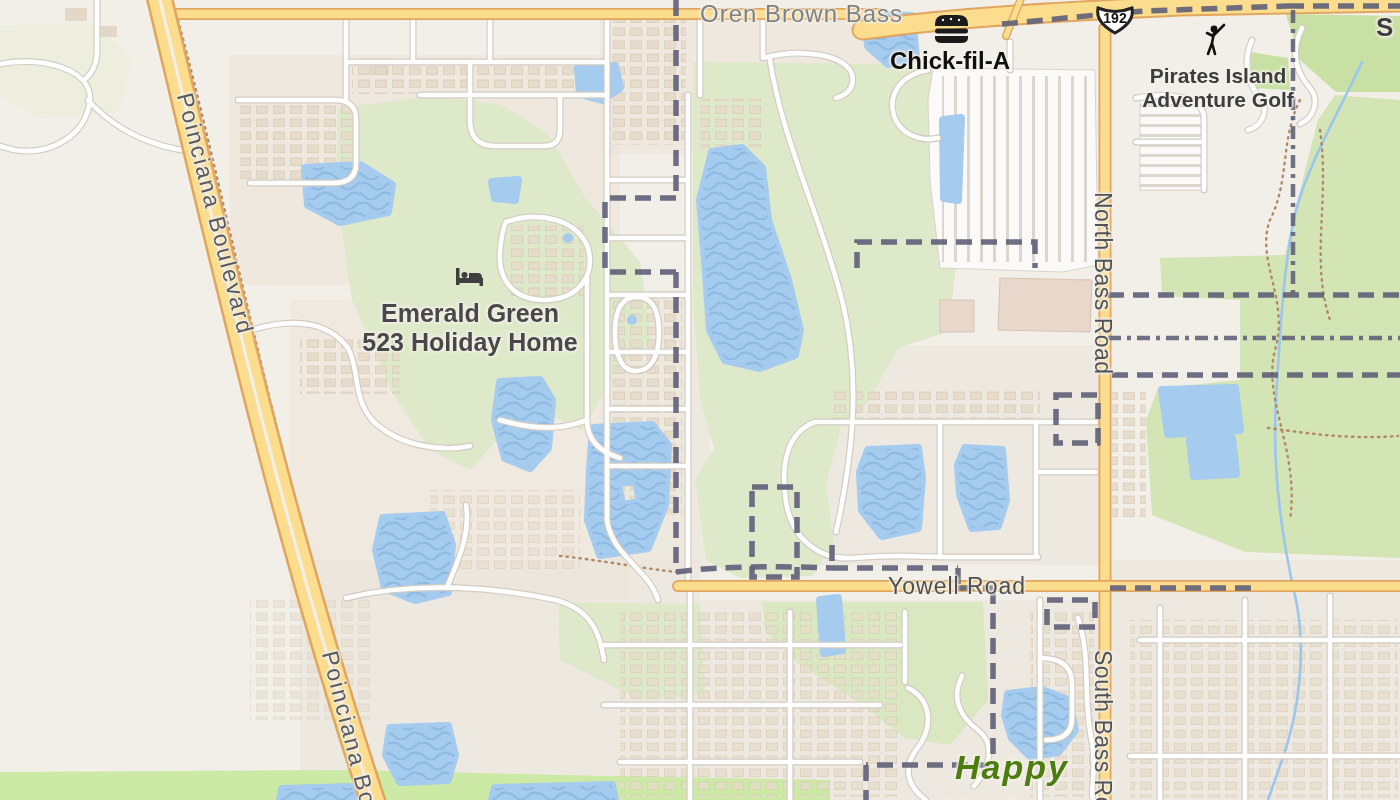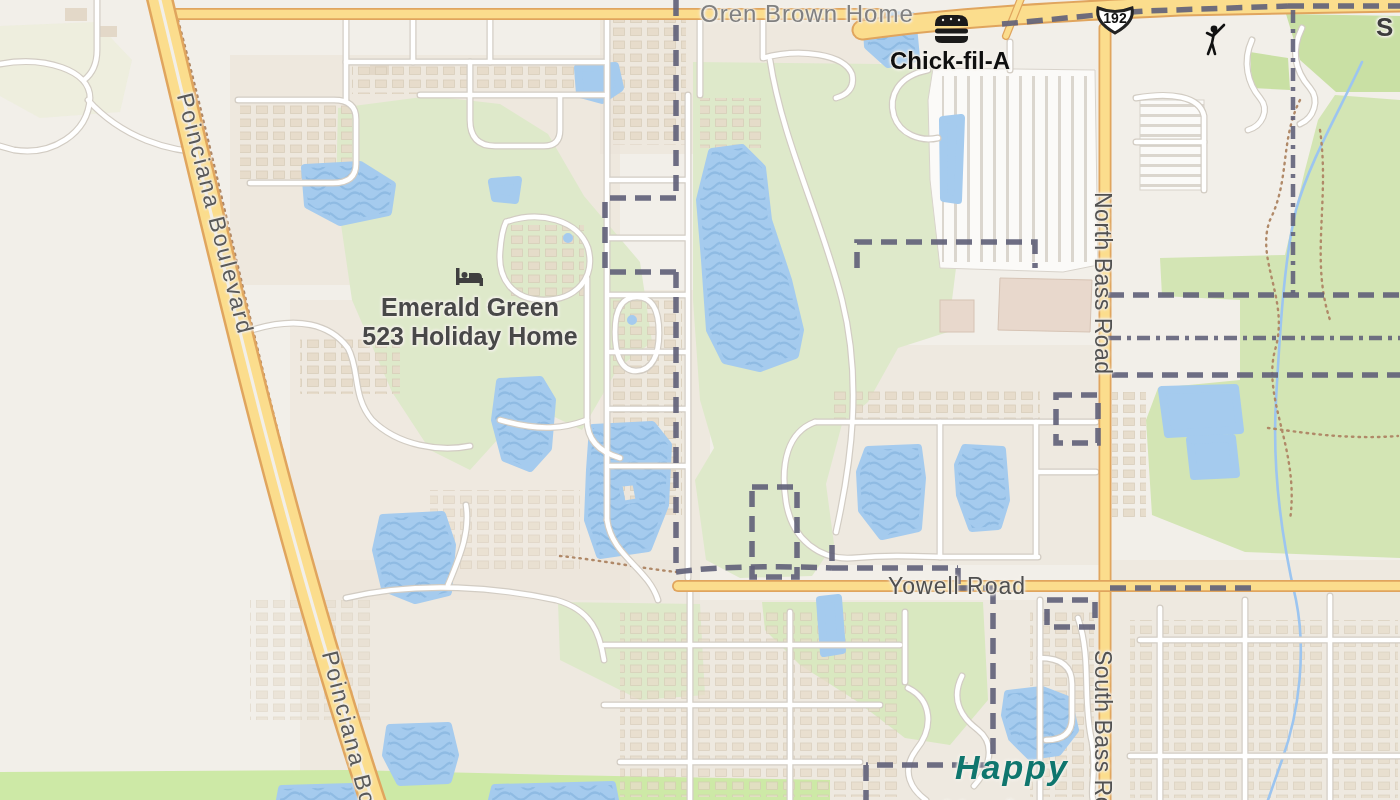--- a/index.html
+++ b/index.html
@@ -16,21 +16,21 @@
   .bnd{stroke:#62627a;stroke-width:5.5;fill:none;stroke-dasharray:16 9;opacity:.92;stroke-linecap:butt;}
   .bnd2{stroke:#62627a;stroke-width:4.5;fill:none;stroke-dasharray:13 6 4 6;opacity:.9;}
   .trail{stroke:#b08968;stroke-width:2.4;fill:none;stroke-dasharray:1.5 5;stroke-linecap:round;}
   .stream{stroke:#9cc5f0;stroke-width:2.6;fill:none;stroke-linecap:round;}
 
   
   .lbl{position:absolute;white-space:nowrap;pointer-events:none;
        text-shadow:0 0 2px #f2efe9,0 0 3px #f2efe9,1px 1px 2px #f2efe9,-1px -1px 2px #f2efe9,0 0 4px #f2efe9;}
   .roadlbl{color:#5a5a5a;font-size:23px;letter-spacing:2px;font-weight:400;}
   .poilbl{color:#3d3d3d;font-weight:600;text-align:center;line-height:1.16;}
-  .waterlbl{color:#0f766e;font-style:italic;font-weight:600;letter-spacing:2px;font-size:34px;}
+  .waterlbl{color:#4d7c0f;font-style:italic;font-weight:600;letter-spacing:2px;font-size:34px;}
   .rot{transform-origin:0 0;}
 </style>
 </head>
 <body>
 
 <div id="map">
 
 <svg class="base" width="1400" height="800" viewBox="0 0 1400 800">
   <defs>
     <pattern id="waves" width="30" height="20" patternUnits="userSpaceOnUse">
@@ -378,36 +378,40 @@
     <circle cx="8.5" cy="8" r="3"></circle>
     <path d="M13,6 H22 Q26,6 26,11 H13 Z"></path>
   </g>
 
   <g transform="translate(1094,5)">
     <path d="M4,3 Q21,10 38,3 Q41,17 21,28 Q1,17 4,3 Z" fill="#ffffff" stroke="#222" stroke-width="3"></path>
     <text x="21" y="17.5" text-anchor="middle" font-size="14" font-weight="bold" fill="#111" font-family="Liberation Sans, sans-serif">192</text>
   </g>
 </svg>
 
-<div class="lbl roadlbl" style="left:700px;top:0px;font-size:24px;color:#808080;letter-spacing:1px;">Oren Brown Home</div>
+<div class="lbl roadlbl" style="left:700px;top:0px;font-size:24px;color:#808080;letter-spacing:1px;">Oren Brown Bass</div>
 
 <div class="lbl roadlbl rot" style="left:197px;top:90px;transform:rotate(75.6deg);">Poinciana Boulevard</div>
 
 <div class="lbl roadlbl rot" style="left:342px;top:648px;transform:rotate(75.6deg);">Poinciana Boulevard</div>
 
 <div class="lbl roadlbl rot" style="left:1116px;top:192px;transform:rotate(90deg);letter-spacing:0.5px;color:#525252;">North Bass Road</div>
 
 <div class="lbl roadlbl rot" style="left:1116px;top:650px;transform:rotate(90deg);letter-spacing:0.5px;color:#525252;">South Bass Road</div>
 
 <div class="lbl roadlbl" style="left:888px;top:573px;color:#4f4f4f;letter-spacing:1px;">Yowell Road</div>
 
 <div class="lbl poilbl" style="left:890px;top:47px;font-size:24px;color:#0f0f0f;">Chick-fil-A</div>
 
-
-<div class="lbl poilbl" style="left:360px;top:293px;width:220px;font-size:25px;color:#484848;">
+<div class="lbl poilbl" style="left:1133px;top:64px;width:170px;font-size:21px;">
+  <div>Pirates Island</div>
+  <div>Adventure Golf</div>
+</div>
+
+<div class="lbl poilbl" style="left:360px;top:299px;width:220px;font-size:25px;color:#484848;">
   <div>Emerald Green</div>
   <div>523 Holiday Home</div>
 </div>
 
 <div class="lbl waterlbl" style="left:955px;top:748px;">Happy</div>
 <div class="lbl waterlbl" style="left:940px;top:793px;">Harbour</div>
 
 <div class="lbl poilbl" style="left:1376px;top:12px;font-size:26px;color:#3c3c3c;">S</div>
 
 </div>

